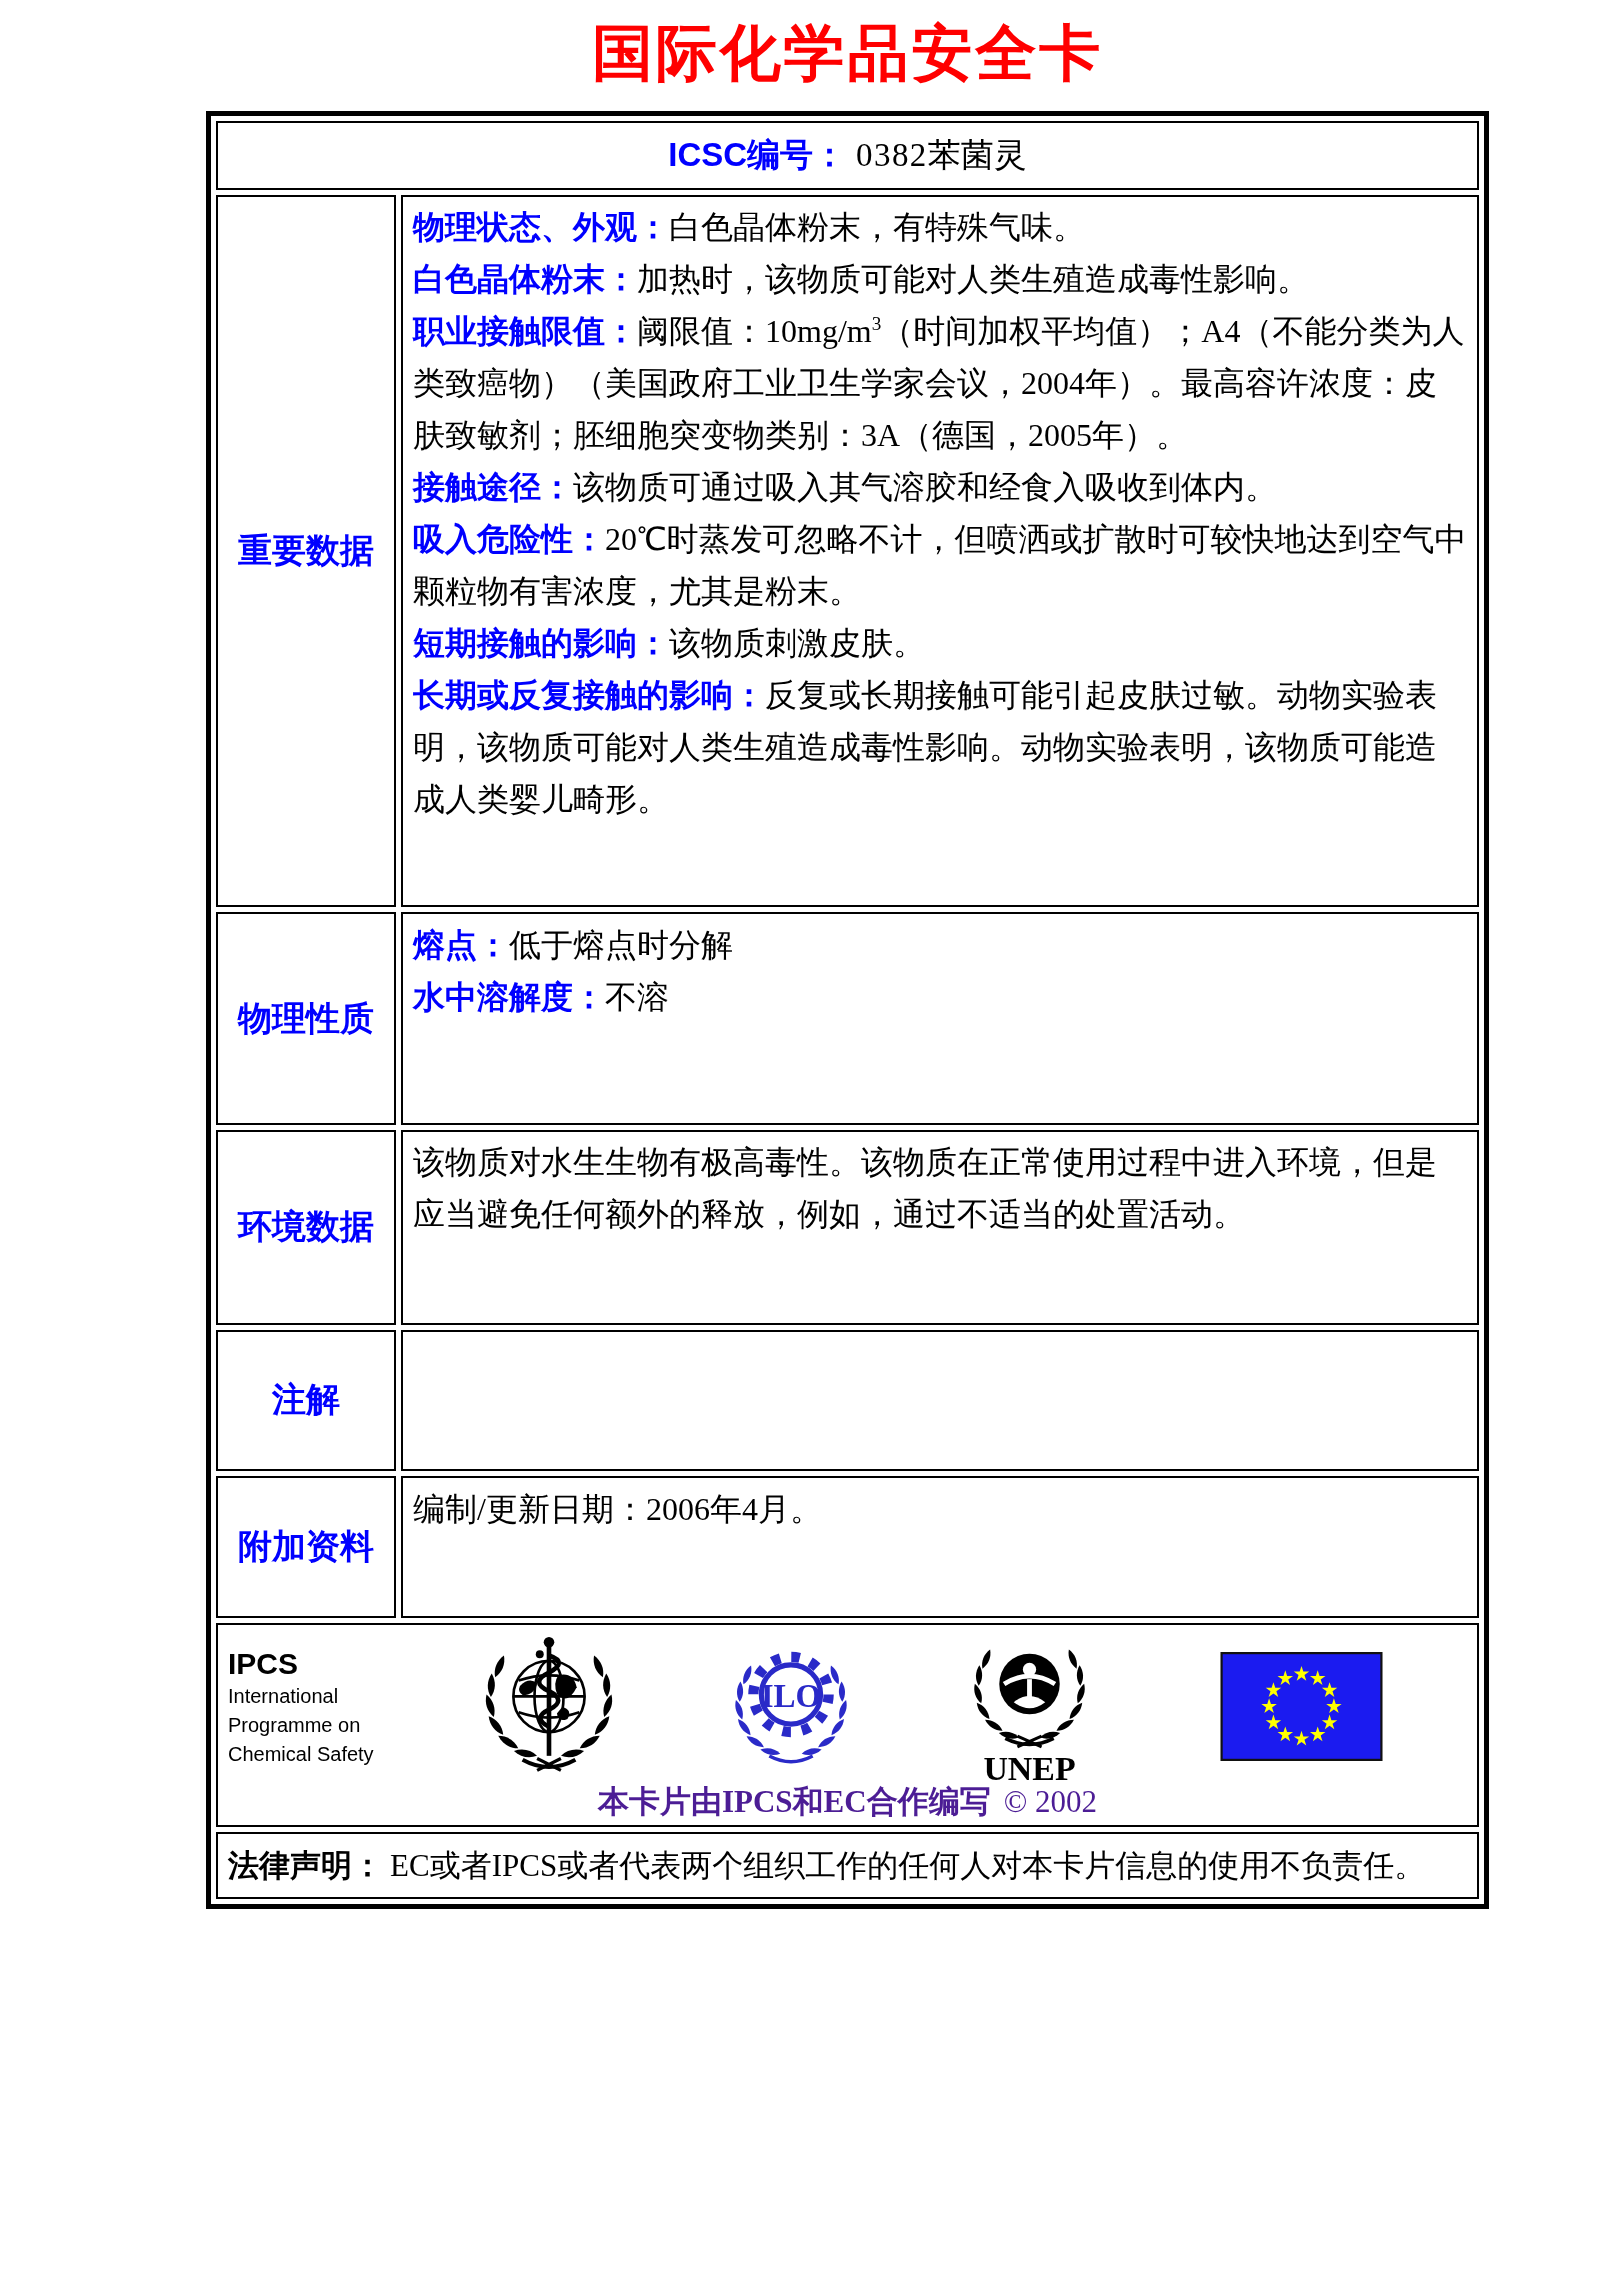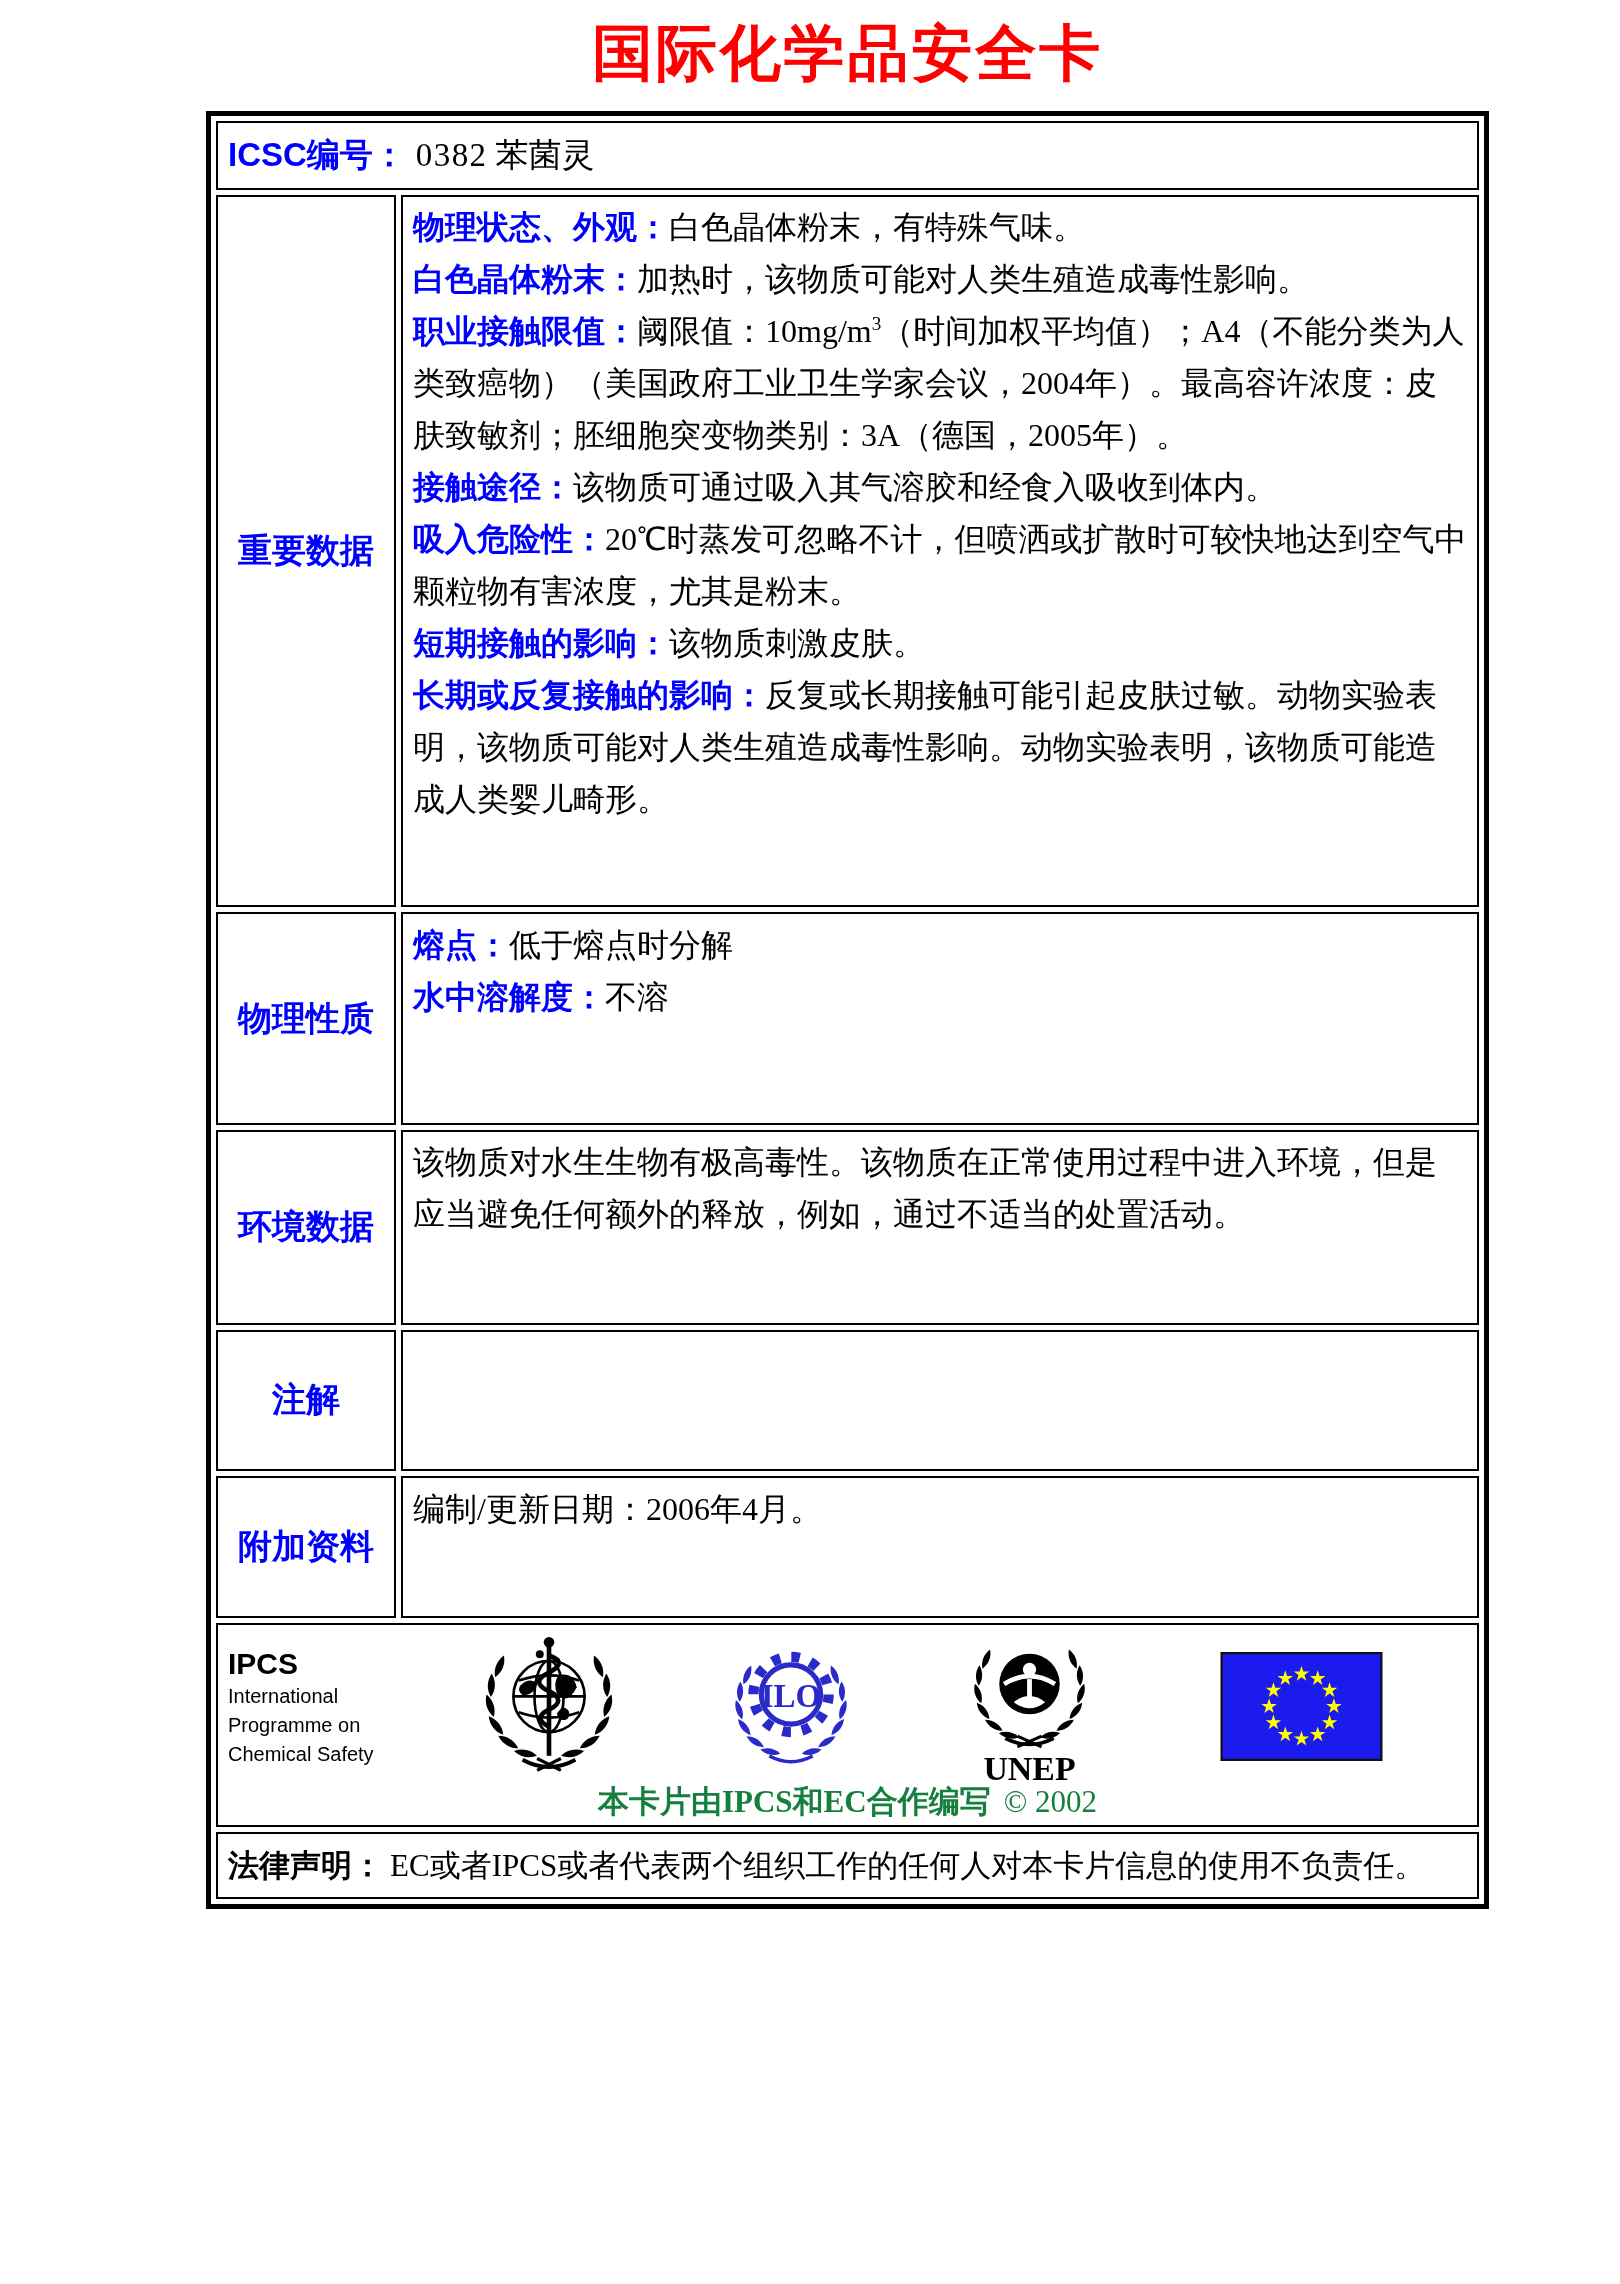--- a/index.html
+++ b/index.html
@@ -27,40 +27,40 @@
   }
   td.content{font-size:32px;line-height:52px;}
   .blue-label{
     color:#0000ff;font-weight:bold;
     font-family:"Liberation Sans", sans-serif;
   }
   .item{margin:0;}
   sup{font-size:0.6em;line-height:0;}
   
   .header-flex{
-    display:flex;justify-content:flex-start;align-items:center;
-    height:56px;font-size:33px;gap:8px;
+    display:flex;justify-content:center;align-items:center;
+    height:56px;font-size:33px;
   }
   .header-left{white-space:nowrap;}
   .header-value{color:#000;margin-left:10px;letter-spacing:1.4px;}
   .header-right{color:#000;}
   
   td.logos-cell{padding:5.7px 10px;}
   .logos-flex{display:flex;align-items:center;height:152px;}
   .ipcs-block{width:186px;font-family:"Liberation Sans", sans-serif;color:#000;}
   .ipcs-acronym{font-size:30px;font-weight:bold;line-height:37px;}
   .ipcs-line{font-size:20px;line-height:29px;}
   .logo{flex:0 0 auto;}
   .logo-who{margin-left:69px;}
   .logo-ilo{margin-left:119px;}
   .logo-unep{margin-left:121px;}
   .logo-eu{margin-left:130px;}
   .credit{
     text-align:center;margin-top:2.9px;
-    color:#15803d;font-weight:bold;font-size:31px;line-height:34px;
+    color:#4c1d95;font-weight:bold;font-size:31px;line-height:34px;
     font-family:"Liberation Serif", serif;
   }
   .credit .copyright{font-weight:normal;margin-left:13px;}
   
   td.legal-cell{font-size:31px;line-height:43px;vertical-align:middle;}
   .legal-label{
     font-weight:bold;font-family:"Liberation Sans", sans-serif;margin-right:7.1px;
   }
 </style>
 </head>

